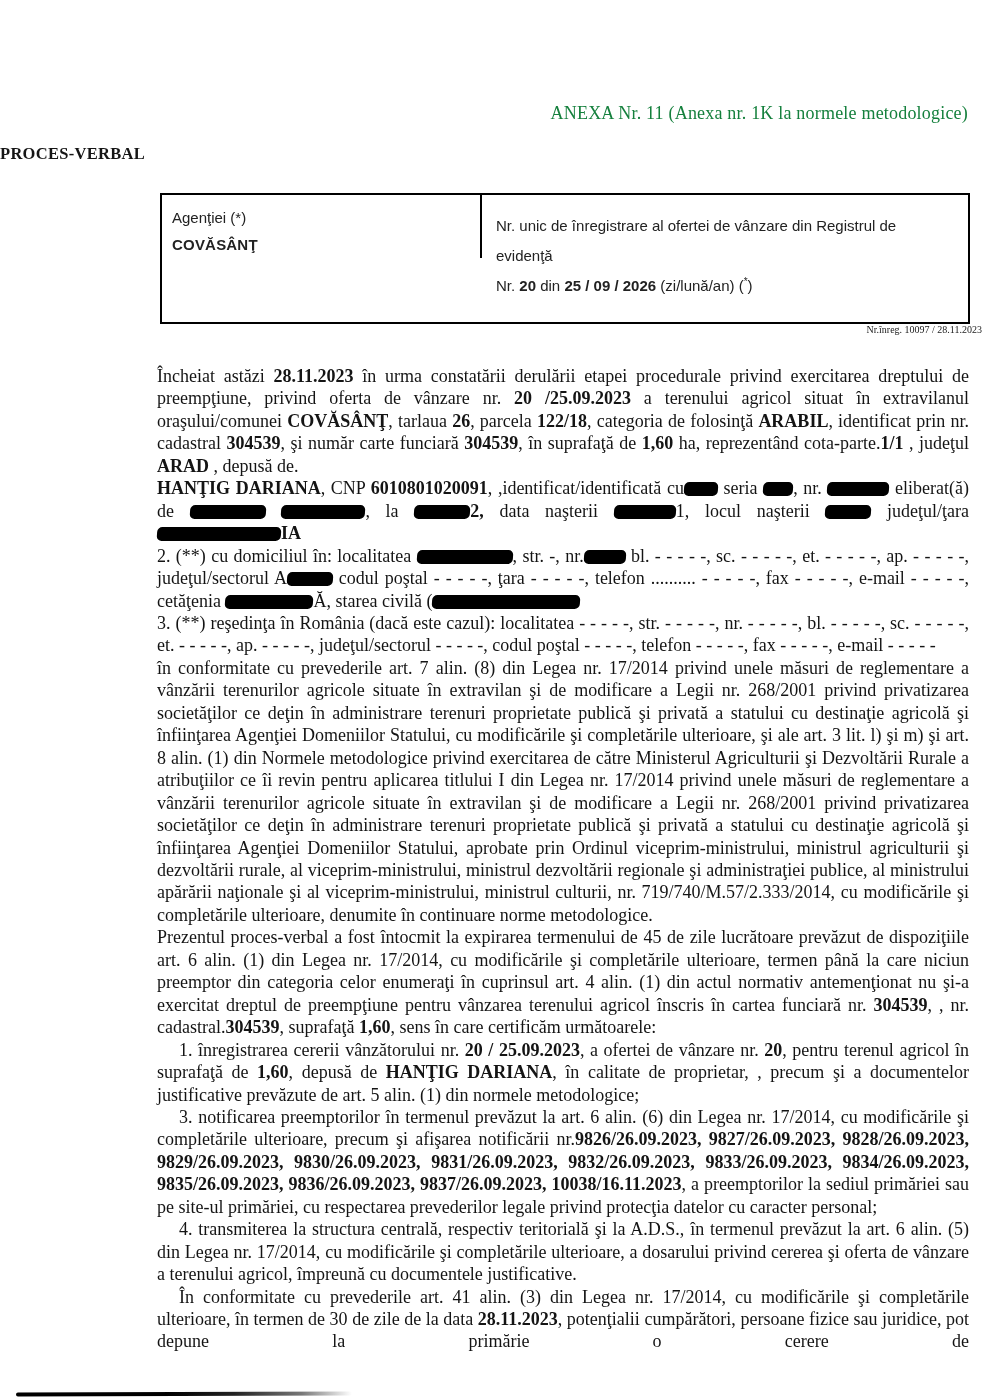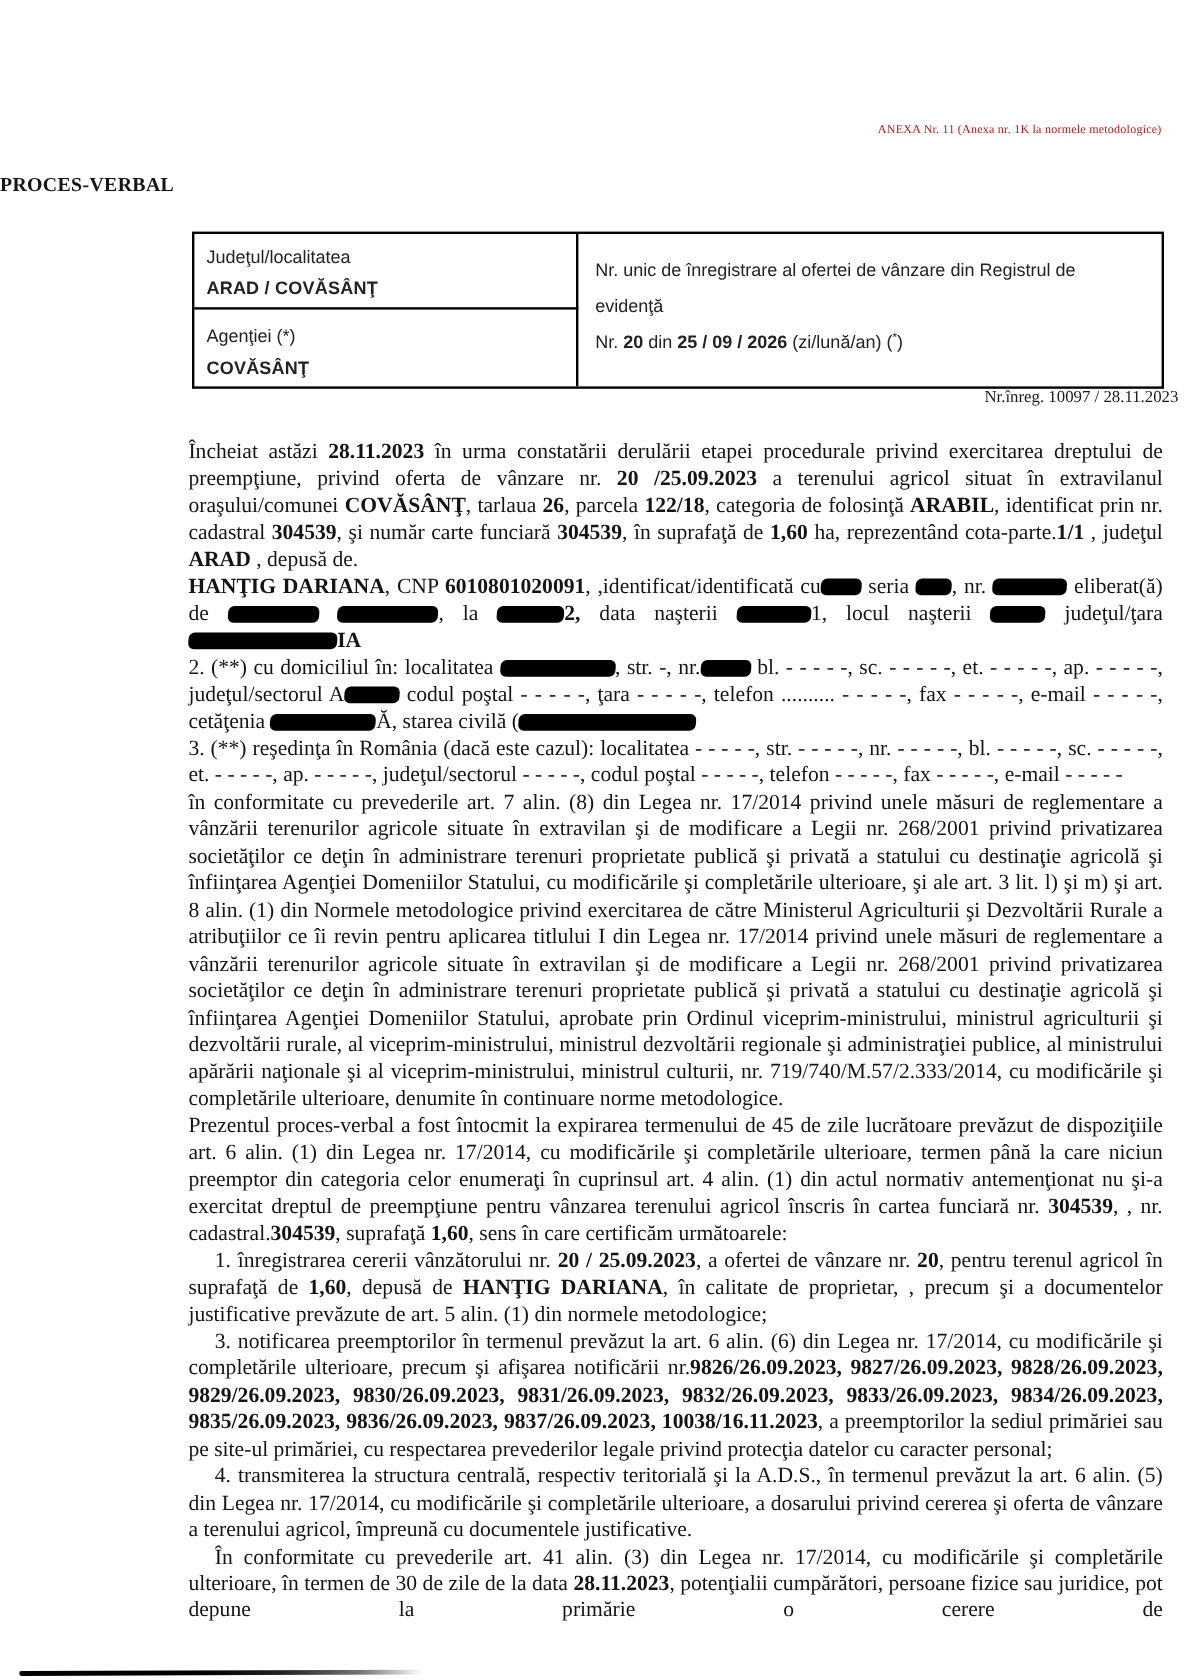--- a/index.html
+++ b/index.html
@@ -4,38 +4,38 @@
 <style>
   html,body{margin:0;padding:0;}
   body{
     width:990px;height:1400px;background:#ffffff;position:relative;
     font-family:"Liberation Serif", serif;color:#151515;
     -webkit-font-smoothing:antialiased;
   }
   .page{position:absolute;inset:0;overflow:hidden;}
   .anexa{
     position:absolute;top:103px;left:0;right:22px;
-    text-align:right;font-size:10px;color:#b91c1c;letter-spacing:.2px;
+    text-align:right;font-size:18px;color:#15803d;letter-spacing:.2px;
   }
   .title-block{position:absolute;top:144px;left:0;width:940px;text-align:left;}
   .title-main{font-size:16.5px;font-weight:bold;letter-spacing:.3px;}
   .title-sub{font-size:15.5px;font-weight:bold;margin-top:5px;letter-spacing:.1px;}
   .doc-table{
     position:absolute;top:193px;left:160px;width:806px;
     border:2px solid #000;display:grid;
     grid-template-columns:320px 1fr;grid-template-rows:63px 64px;
     font-family:"Liberation Sans", sans-serif;font-size:15px;color:#222;
   }
   .cell-left-top{border-right:2px solid #000;border-bottom:2px solid #000;padding:7px 10px 0 10px;line-height:26px;}
   .cell-left-bottom{border-right:2px solid #000;padding:9px 10px 0 10px;line-height:27px;}
   .cell-right{grid-column:2;grid-row:1 / span 2;padding:16px 12px 0 14px;line-height:30px;}
   .cell-value{font-weight:bold;letter-spacing:.2px;}
   .reg-line{
     position:absolute;top:324px;left:0;right:8px;text-align:right;
-    font-size:14px;color:#1a1a1a;
+    font-size:10px;color:#1a1a1a;
   }
   .body-text{
     position:absolute;top:365px;left:157px;width:812px;
     font-size:18px;line-height:22.45px;text-align:justify;color:#141414;
   }
   .body-text p{margin:0;padding:0;}
   .body-text p.indent{text-indent:22px;}
   .body-text p.cut{text-align-last:justify;}
   .b{font-weight:bold;}
   .redact{
@@ -54,24 +54,20 @@
 
 <div class="page">
 
   <div class="anexa">ANEXA Nr. 11 (Anexa nr. 1K la normele metodologice)</div>
 
   <div class="title-block">
     <div class="title-main">PROCES-VERBAL</div>
   </div>
 
   <div class="doc-table">
-    <div class="cell-left-top">
-      <div>Judeţul/localitatea</div>
-      <div class="cell-value">ARAD / COVĂSÂNŢ</div>
-    </div>
     <div class="cell-right">
       <div>Nr. unic de înregistrare al ofertei de vânzare din Registrul de evidenţă</div>
       <div><span>Nr. </span><span class="b">20</span><span> din </span><span class="b">25 / 09 / 2026</span><span> (zi/lună/an) (</span><sup>*</sup><span>)</span></div>
     </div>
     <div class="cell-left-bottom">
       <div>Agenţiei (*)</div>
       <div class="cell-value">COVĂSÂNŢ</div>
     </div>
   </div>
 

